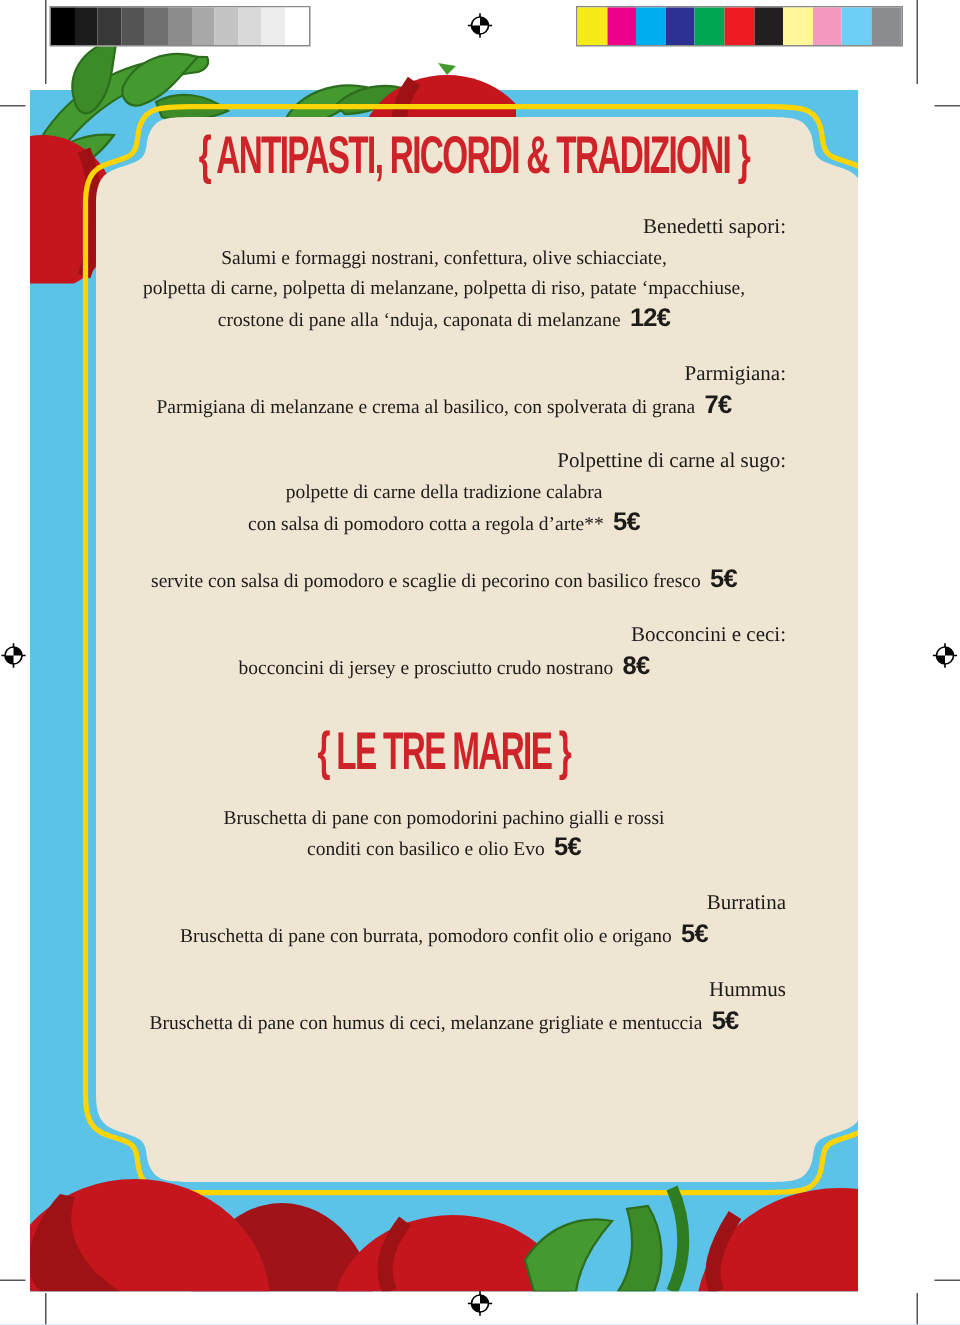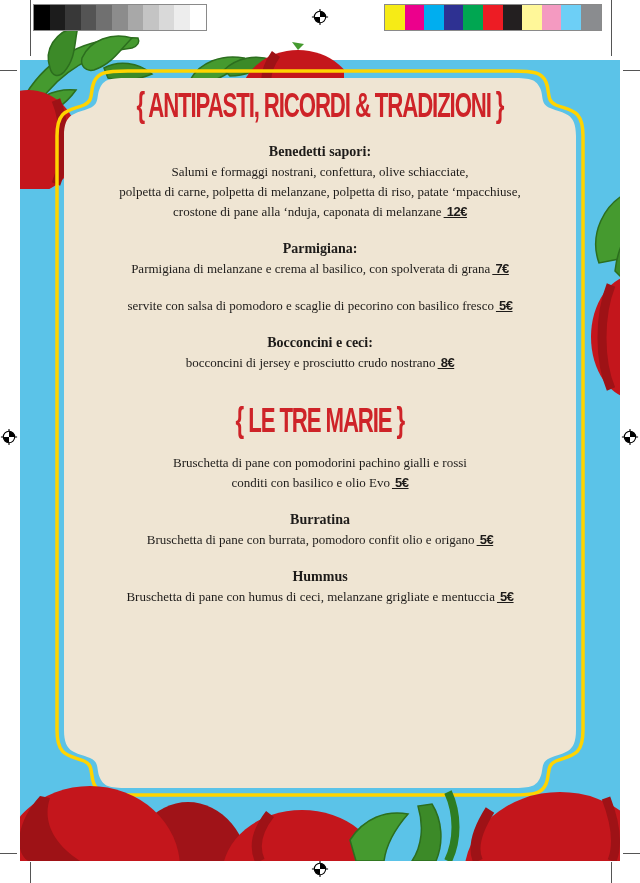--- a/index.html
+++ b/index.html
@@ -10,37 +10,37 @@
   .calbar{position:absolute;top:4px;display:flex;border:1px solid #8a8a8a;background:#fff;z-index:20;}
   .calbar .sw{height:25px;}
   #graybar{left:33px;}
   #graybar .sw{width:15.6px;}
   #colorbar{left:384px;}
   #colorbar .sw{width:19.6px;}
   .crop{position:absolute;background:#555;z-index:21;}
   .regmark{position:absolute;width:18px;height:18px;z-index:30;}
 
   
-  #page{position:absolute;left:20px;top:60px;width:600px;height:801px;background:var(--page-blue,#5bc3e8);overflow:hidden;}
+  #page{position:absolute;left:20px;top:60px;width:552px;height:801px;background:var(--page-blue,#5bc3e8);overflow:hidden;}
 
   
   .art{position:absolute;pointer-events:none;}
 
   
   #frame-svg{position:absolute;left:0;top:0;z-index:5;}
 
   
   #menu-content{position:absolute;left:48px;right:48px;top:22px;z-index:6;text-align:center;color:var(--text-black,#1d1b19);}
   .group-title{font-weight:700;font-size:30px;line-height:34px;color:var(--title-red,#ce2328);letter-spacing:-1.5px;margin:6px 0 20px;white-space:nowrap;}
   .group-title .gt-inner{display:inline-block;transform:scale(.74,1.18);transform-origin:center;}
   .group-title.second{margin:30px 0 16px;}
   .menu-item{margin-bottom:17px;}
-  .item-name{font-family:"Liberation Serif",serif;font-weight:700;font-size:14px;line-height:20px;}
+  .item-name{font-family:"Liberation Serif",serif;font-weight:400;font-size:14px;line-height:20px;text-align:right;}
   .item-line{font-family:"Liberation Serif",serif;font-size:13px;line-height:20px;white-space:nowrap;text-align:center;}
-  .price{font-family:"Liberation Sans",sans-serif;font-weight:800;font-size:13px;letter-spacing:-.5px;padding-left:2px;text-decoration:underline;}
+  .price{font-family:"Liberation Sans",sans-serif;font-weight:800;font-size:17px;letter-spacing:-.5px;padding-left:2px;}
 
   
   #brand-badge{position:absolute;left:50%;top:722px;transform:translateX(-50%);width:120px;height:68px;z-index:8;}
   #badge-knob{position:absolute;left:50%;top:-2px;transform:translateX(-50%);width:16px;height:14px;background:var(--logo-yellow,#ffd200);border:2.5px solid var(--logo-red,#c8232c);border-radius:5px 5px 2px 2px;}
   #badge-body{position:absolute;left:0;top:8px;width:120px;height:54px;background:var(--logo-yellow,#ffd200);border:3px solid var(--logo-red,#c8232c);border-radius:16px/20px;box-sizing:border-box;display:flex;flex-direction:column;align-items:center;justify-content:center;}
   #badge-wordmark{font-weight:800;font-size:16px;color:var(--logo-red,#c8232c);letter-spacing:.5px;display:flex;align-items:center;transform:scaleX(.88);white-space:nowrap;}
   .tomato-o{display:inline-block;width:13px;height:13px;margin:0 1px;background:radial-gradient(circle at 35% 35%, #e34b46 0 20%, var(--tomato-red,#c4161c) 60%);border-radius:50%;position:relative;}
   .tomato-o::before{content:"";position:absolute;left:4px;top:-3px;width:5px;height:5px;background:var(--leaf-green,#459a2f);clip-path:polygon(50% 100%,0 0,100% 30%);}
   #badge-sub{font-weight:700;font-size:7px;letter-spacing:3px;color:var(--logo-red,#c8232c);margin-top:1px;}
 
@@ -151,20 +151,25 @@
           <div class="item-name">Benedetti sapori:</div>
           <div class="item-line">Salumi e formaggi nostrani, confettura, olive schiacciate,</div>
           <div class="item-line">polpetta di carne, polpetta di melanzane, polpetta di riso, patate ‘mpacchiuse,</div>
           <div class="item-line">crostone di pane alla ‘nduja, caponata di melanzane<span class="price"> 12€</span></div>
         </div>
         <div class="menu-item">
           <div class="item-name">Parmigiana:</div>
           <div class="item-line">Parmigiana di melanzane e crema al basilico, con spolverata di grana<span class="price"> 7€</span></div>
         </div>
         <div class="menu-item">
+          <div class="item-name">Polpettine di carne al sugo:</div>
+          <div class="item-line">polpette di carne della tradizione calabra</div>
+          <div class="item-line">con salsa di pomodoro cotta a regola d’arte**<span class="price"> 5€</span></div>
+        </div>
+        <div class="menu-item">
           <div class="item-line">servite con salsa di pomodoro e scaglie di pecorino con basilico fresco<span class="price"> 5€</span></div>
         </div>
         <div class="menu-item">
           <div class="item-name">Bocconcini e ceci:</div>
           <div class="item-line">bocconcini di jersey e prosciutto crudo nostrano<span class="price"> 8€</span></div>
         </div>
         <div class="group-title second"><span class="gt-inner">{ LE TRE MARIE }</span></div>
         <div class="menu-item">
           <div class="item-line">Bruschetta di pane con pomodorini pachino gialli e rossi</div>
           <div class="item-line">conditi con basilico e olio Evo<span class="price"> 5€</span></div>

